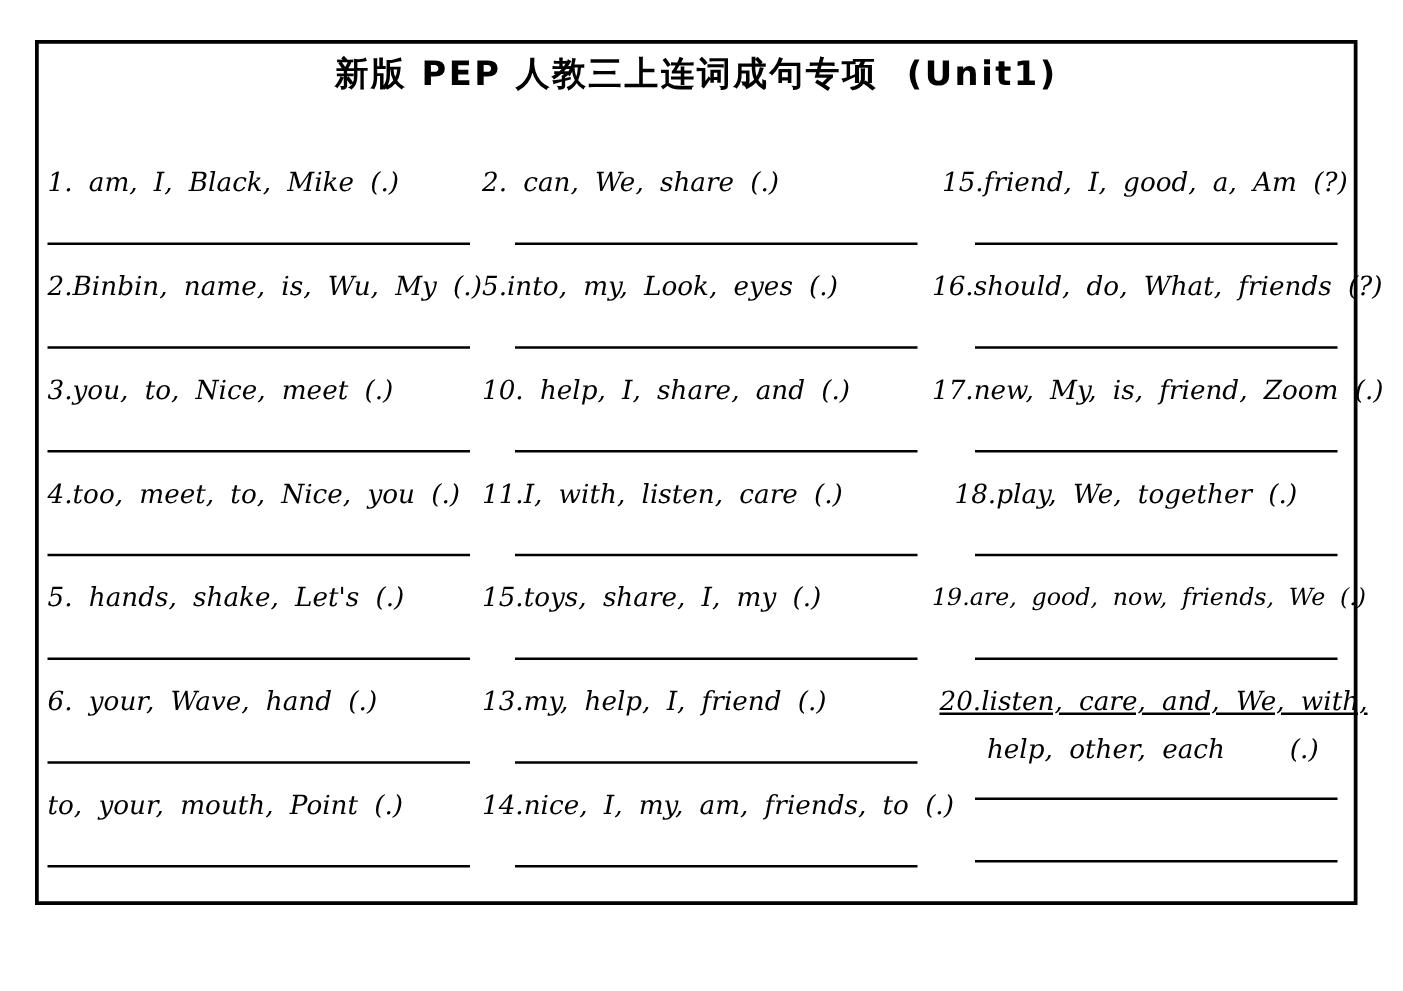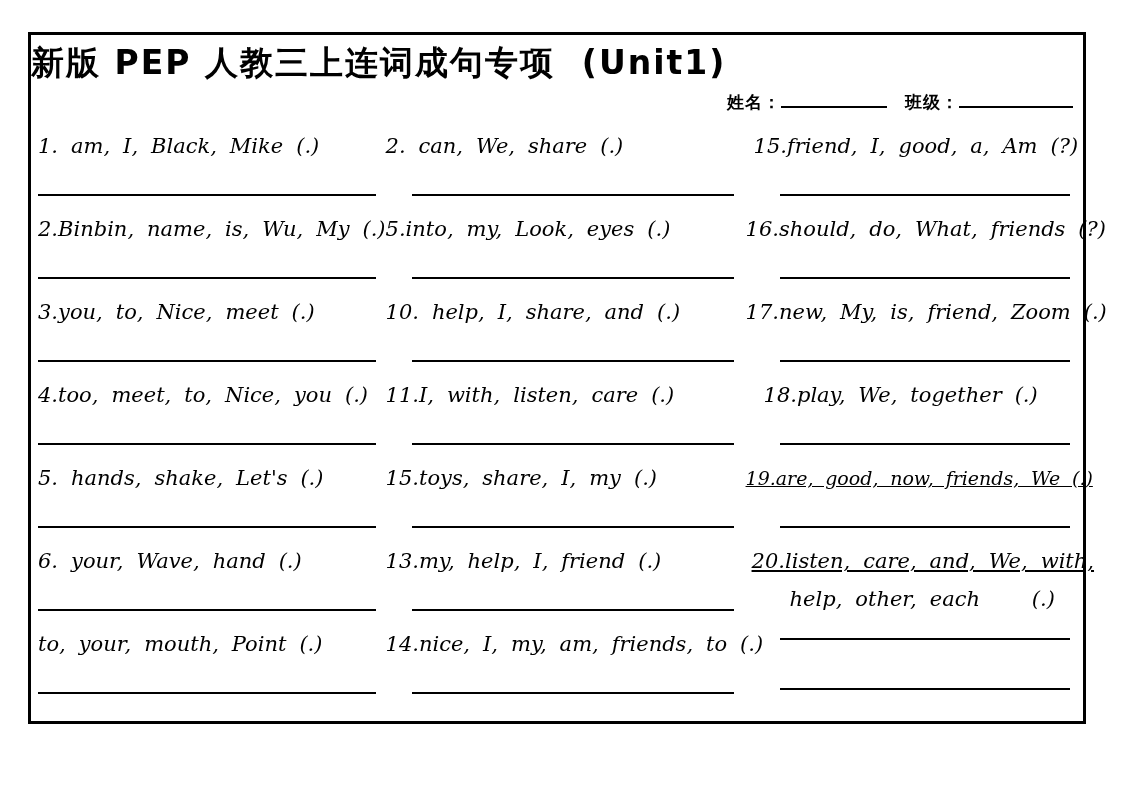--- a/index.html
+++ b/index.html
@@ -9,22 +9,22 @@
     background: #fff; color: #000;
     font-family: "DejaVu Sans", sans-serif;
     position: relative;
   }
   .sheet {
     position: absolute; left: 28px; top: 32px;
     width: 1058px; height: 692px;
     border: 3px solid #000; background: #fff;
   }
   .title {
-    margin-top: 6px;
-    font-size: 33px; font-weight: bold;
+    text-align: center; margin-top: 6px;
+    font-size: 27px; font-weight: bold;
     letter-spacing: 2px; white-space: pre;
   }
   .name-row {
     position: absolute; top: 56px; right: 10px;
     font-size: 17px; font-weight: bold; letter-spacing: 1px;
   }
   .nblank {
     display: inline-block; height: 13px;
     border-bottom: 2px solid #000;
   }
@@ -44,21 +44,21 @@
   .block.tall { height: 166px; }
 
   .itext {
     font-family: "DejaVu Serif", serif;
     font-style: italic;
     font-size: 21px; line-height: 30px;
     padding-top: 2px;
     white-space: pre;
     word-spacing: 0.30em;
   }
-  .itext.small { font-size: 19px; text-decoration: underline; }
+  .itext.small { font-size: 19px; }
   .itext.ind8  { padding-left: 8px; }
   .itext.ind18 { padding-left: 18px; }
   .itext.ind6  { padding-left: 6px; text-decoration: underline; }
   .itext.line2 { padding-left: 44px; padding-top: 8px; font-style: italic; }
 
   .blank {
     position: absolute; height: 0;
     border-bottom: 2px solid #000;
     bottom: 16px;
   }
@@ -68,23 +68,20 @@
   .block.tall .blank.b1 { bottom: 70px; }
   .block.tall .blank.b2 { bottom: 20px; }
 </style>
 </head>
 <body>
 
 <div class="sheet">
 
   <div class="title">新版 PEP 人教三上连词成句专项  (Unit1)</div>
 
-  <div class="name-row">
-    <span>姓名：</span><span class="nblank nm"></span><span>班级：</span><span class="nblank cl"></span>
-  </div>
 
   <div class="columns">
 
     <div class="col c1">
       <div class="block">
         <div class="itext">1. am, I, Black, Mike (.)</div>
         <div class="blank"></div>
       </div>
       <div class="block">
         <div class="itext">2.Binbin, name, is, Wu, My (.)</div>

